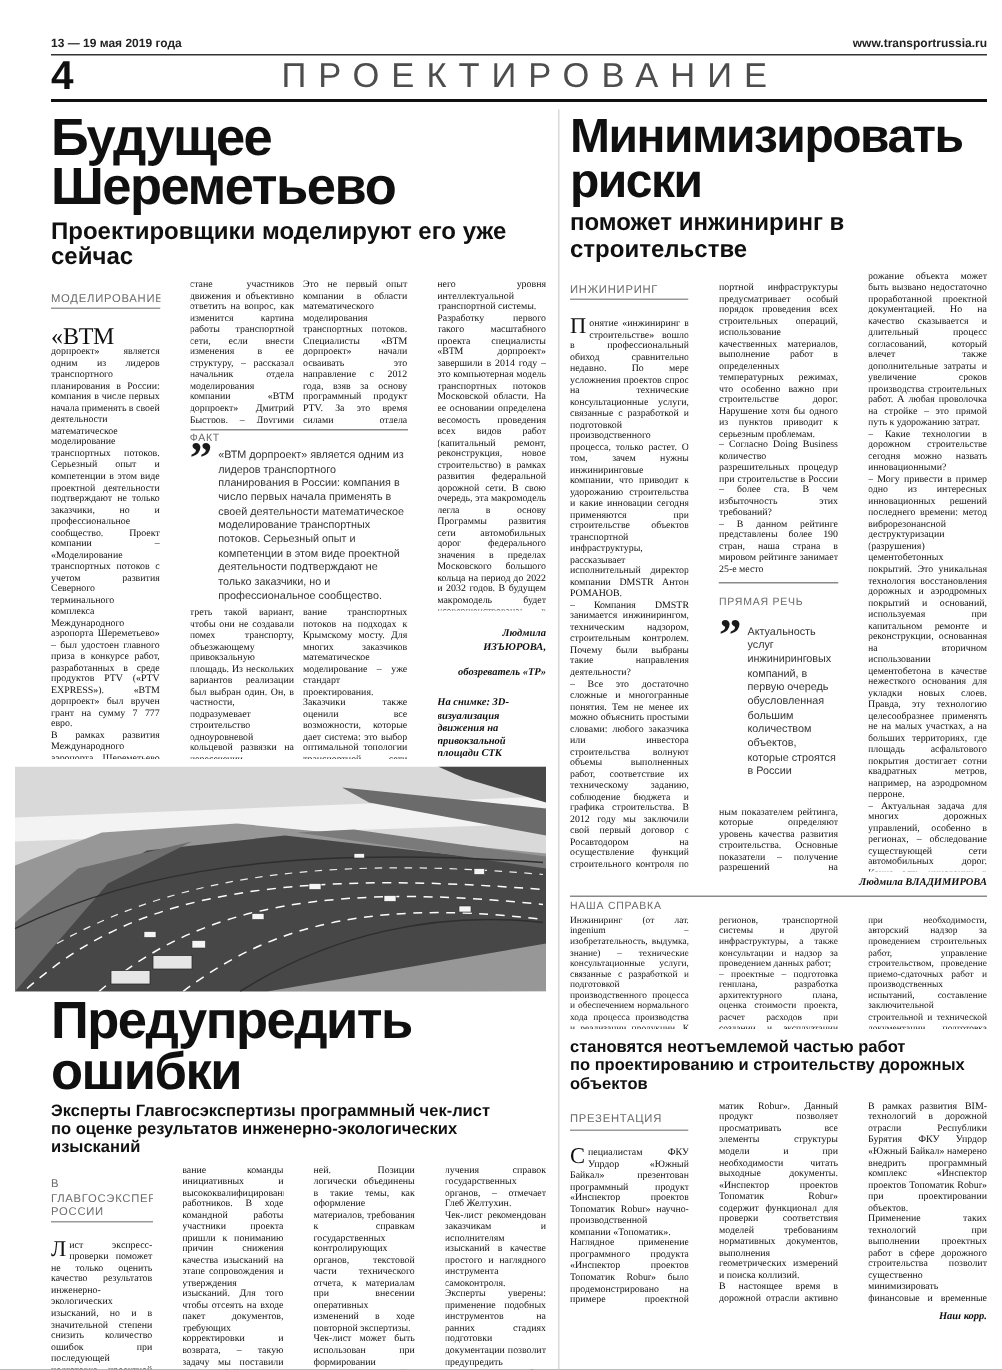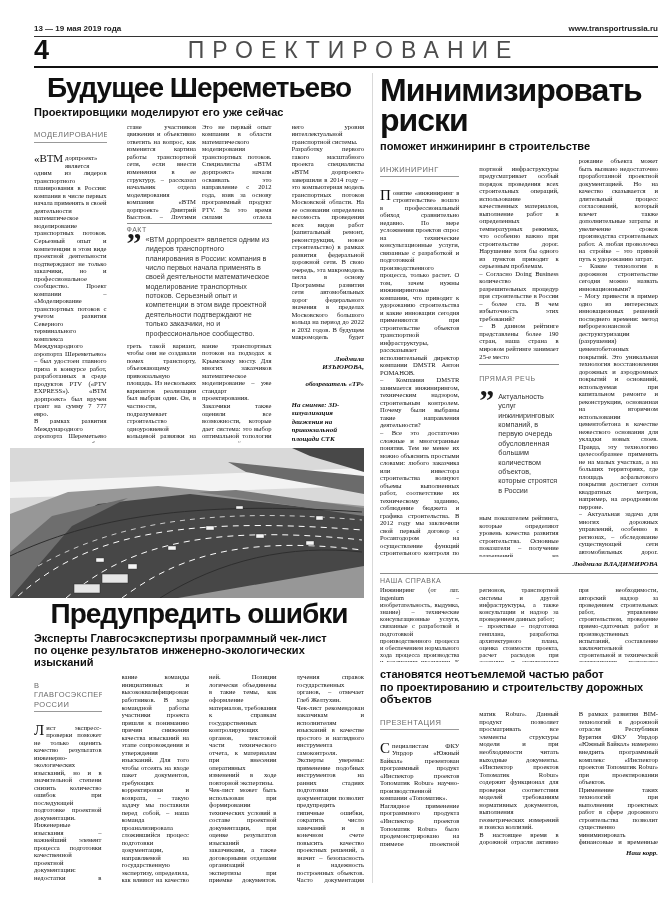--- a/index.html
+++ b/index.html
@@ -11,41 +11,41 @@
           border-bottom:1px solid #333;padding-bottom:3px;}
   .masthead{display:flex;align-items:center;border-bottom:2.5px solid #111;padding:0 0 2px;}
   .pagenum{font-family:"Liberation Sans",sans-serif;font-weight:bold;font-size:27px;line-height:1;}
   .section-title{flex:1;text-align:center;font-family:"Liberation Sans",sans-serif;font-size:23px;
           letter-spacing:8px;color:#4d4d4d;}
   
   .content{display:flex;margin-top:5px;}
   .half-left{width:330px;flex:0 0 330px;}
   .half-right{flex:1;margin-left:8px;border-left:1px solid #d9d9d9;padding-left:7px;}
   h1{font-family:"Liberation Sans",sans-serif;font-weight:bold;margin:2px 0 4px;letter-spacing:-1px;line-height:.95;}
-  .h1-sher,.h1-osh{font-size:28px;text-align:center;}
+  .h1-sher,.h1-osh{font-size:35px;}
   .h1-risk{font-size:32px;}
   .h1-bim{font-size:29px;}
-  .deck{font-family:"Liberation Sans",sans-serif;font-weight:bold;font-size:11px;line-height:1.12;margin:0 0 5px;}
+  .deck{font-family:"Liberation Sans",sans-serif;font-weight:bold;font-size:16px;line-height:1.12;margin:0 0 5px;}
   .deck.small{font-size:11px;}
   .kicker{font-family:"Liberation Sans",sans-serif;font-size:7.5px;letter-spacing:.5px;color:#6a6a6a;
           border-bottom:1px solid #999;padding-bottom:2px;margin-bottom:4px;line-height:1.25;}
   .cols{display:flex;gap:20px;}
   .col{flex:1;font-size:6.6px;line-height:1.14;text-align:justify;overflow:hidden;white-space:pre-line;}
   .colgroup{flex:2;display:flex;flex-direction:column;min-width:0;}
   .colrow{display:flex;gap:6px;min-height:0;}
   .colrow .col{white-space:pre-line;}
   .h-sher{height:320px;}
   .h-osh{height:210px;}
   .h-risk{height:400px;}
   .h-sprav{height:76px;}
   .h-bim{height:136px;}
   .row-top{height:96px;}
   .row-bot{flex:1;}
   .dropcap{float:left;font-size:15px;line-height:.85;font-weight:normal;padding-right:2px;white-space:normal;}
-  .dropcap.wide{font-size:11px;}
+  .dropcap.wide{font-size:16px;}
   
   .quotebox{border-top:1px solid #8a8a8a;margin:4px 0;padding-top:2px;}
   .quotelabel{font-family:"Liberation Sans",sans-serif;font-size:7px;color:#6a6a6a;letter-spacing:.5px;margin-bottom:2px;}
   .quotebody{display:flex;gap:4px;align-items:flex-start;}
   .quotemark{font-size:30px;line-height:.55;font-weight:bold;color:#1a1a1a;font-family:"Liberation Serif",serif;}
   .quotetext{font-family:"Liberation Sans",sans-serif;font-size:7.2px;line-height:1.3;color:#333;
              text-align:left;white-space:pre-line;}
   
   .byline{font-weight:bold;font-style:italic;font-size:7px;text-align:right;margin-top:3px;line-height:1.2;}
   .capnote{font-weight:bold;font-style:italic;font-size:7px;text-align:left;margin-top:4px;line-height:1.2;}

